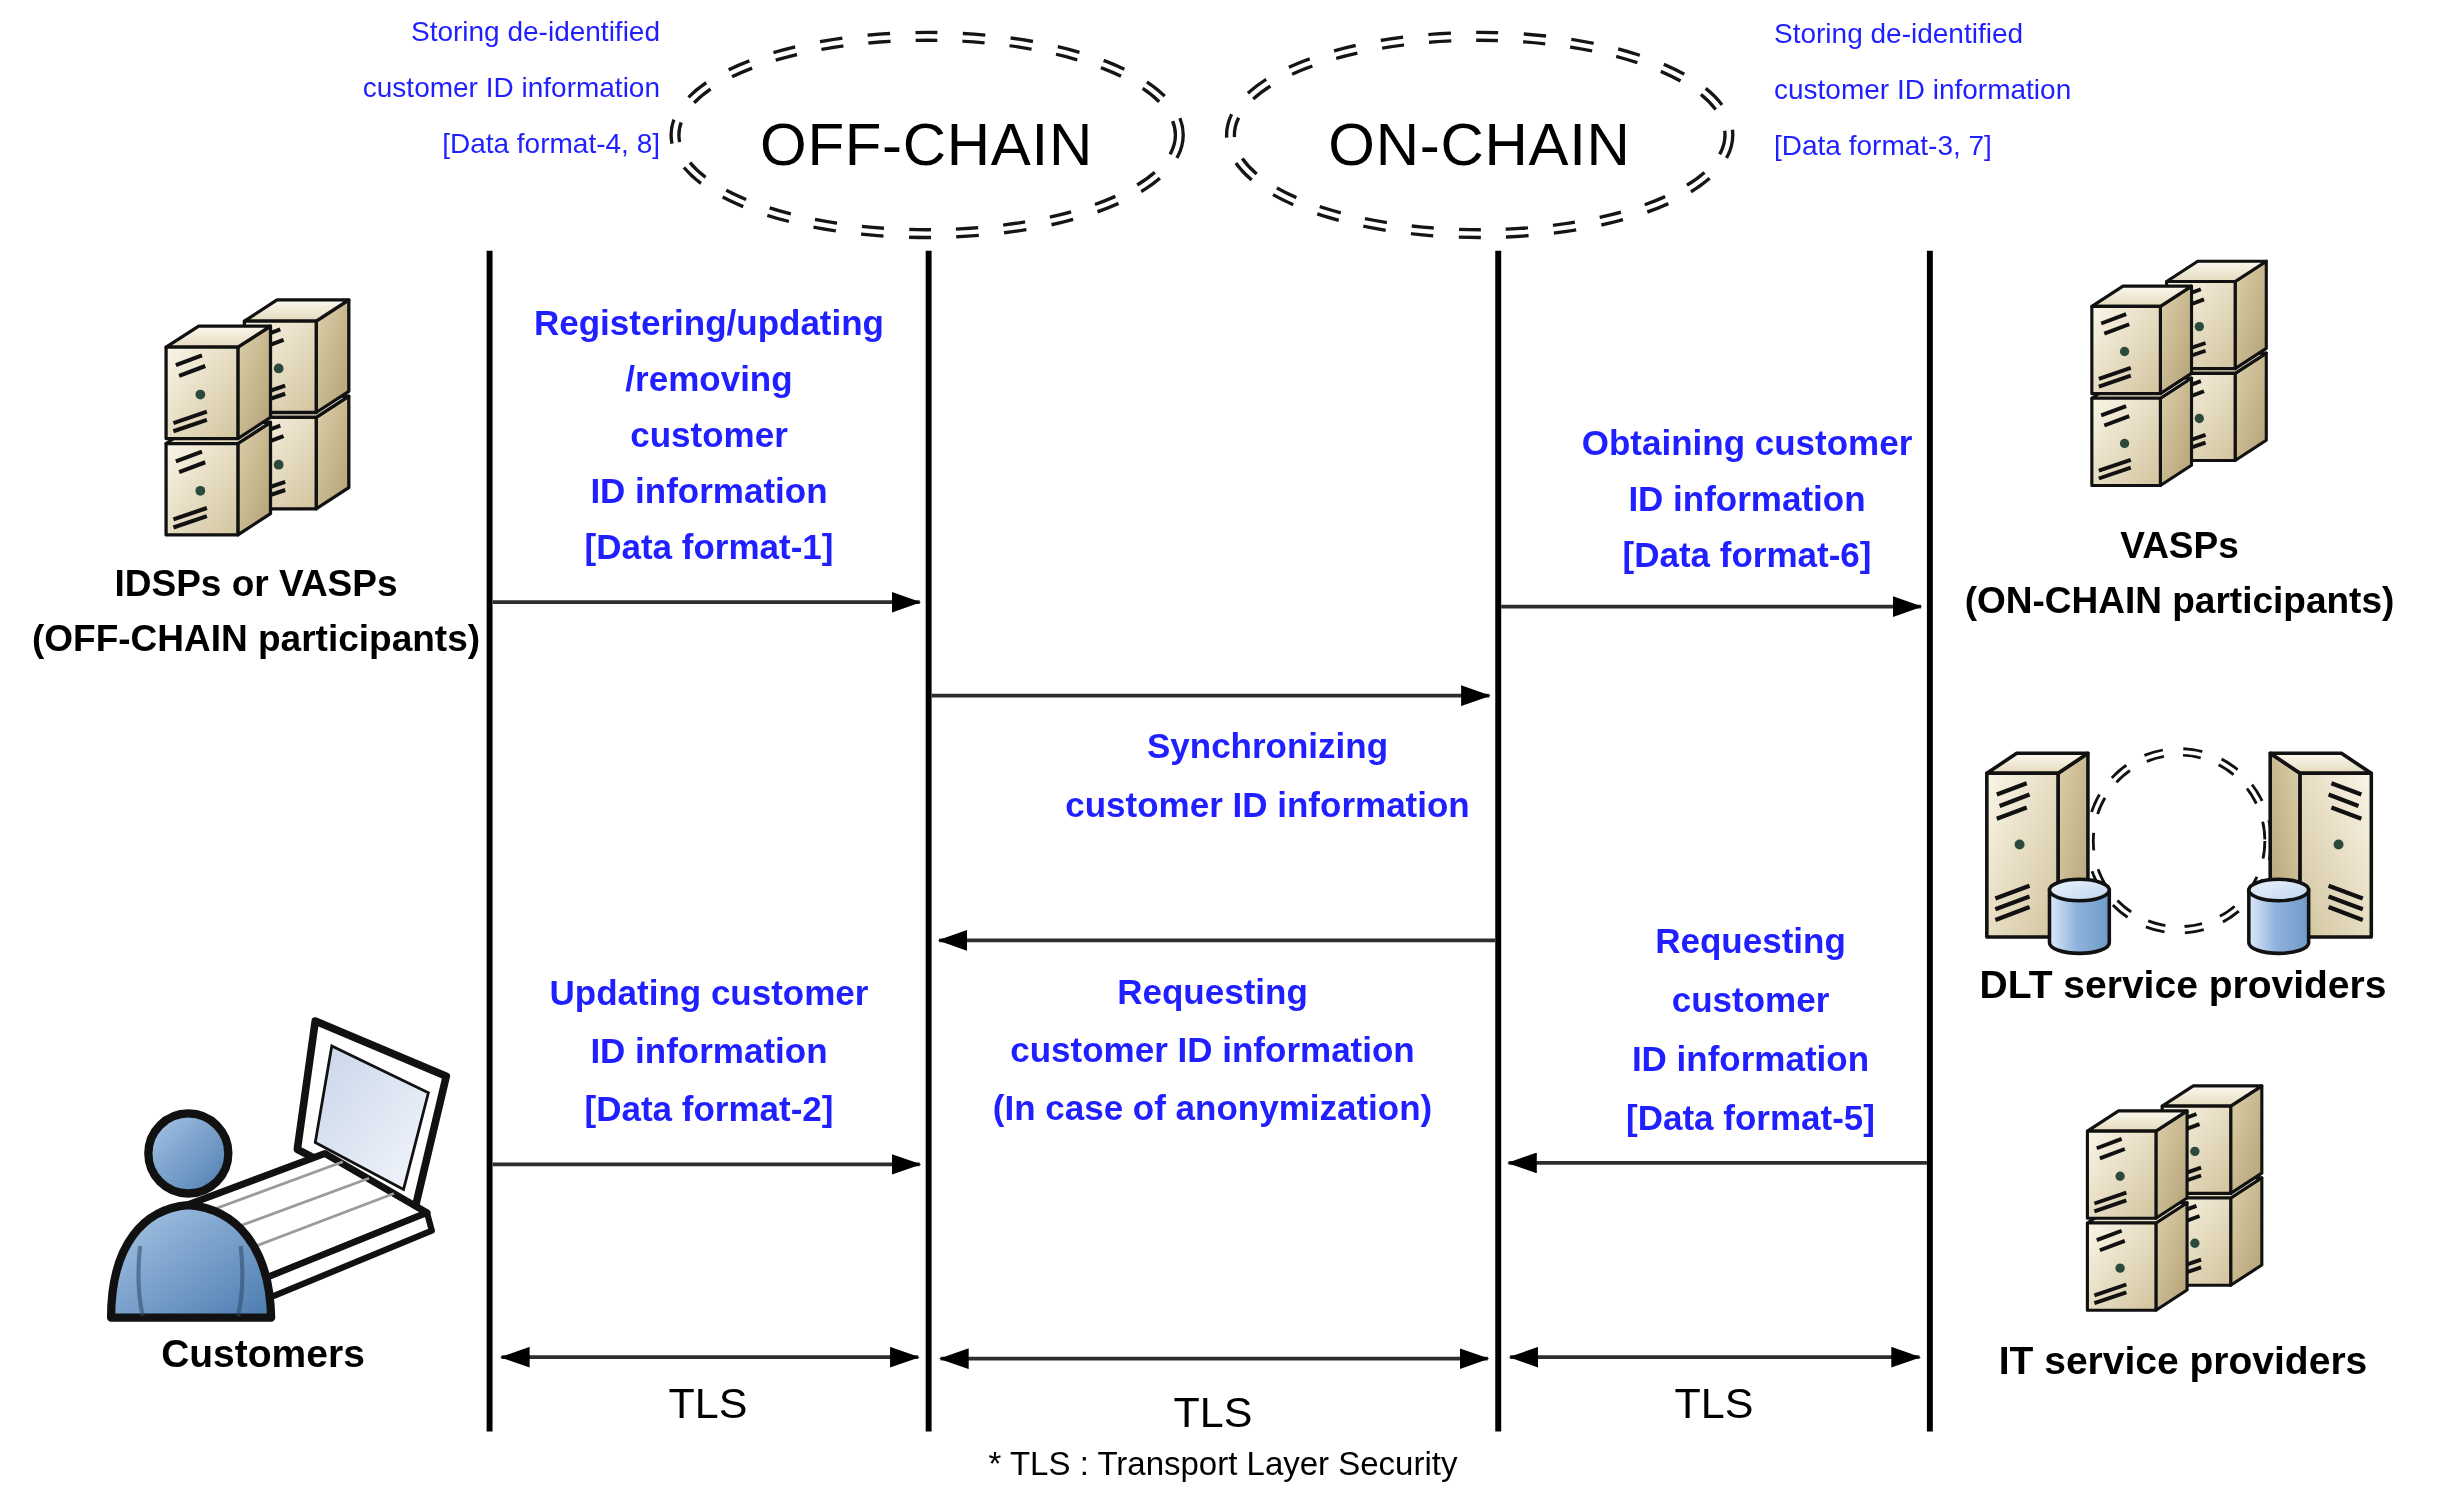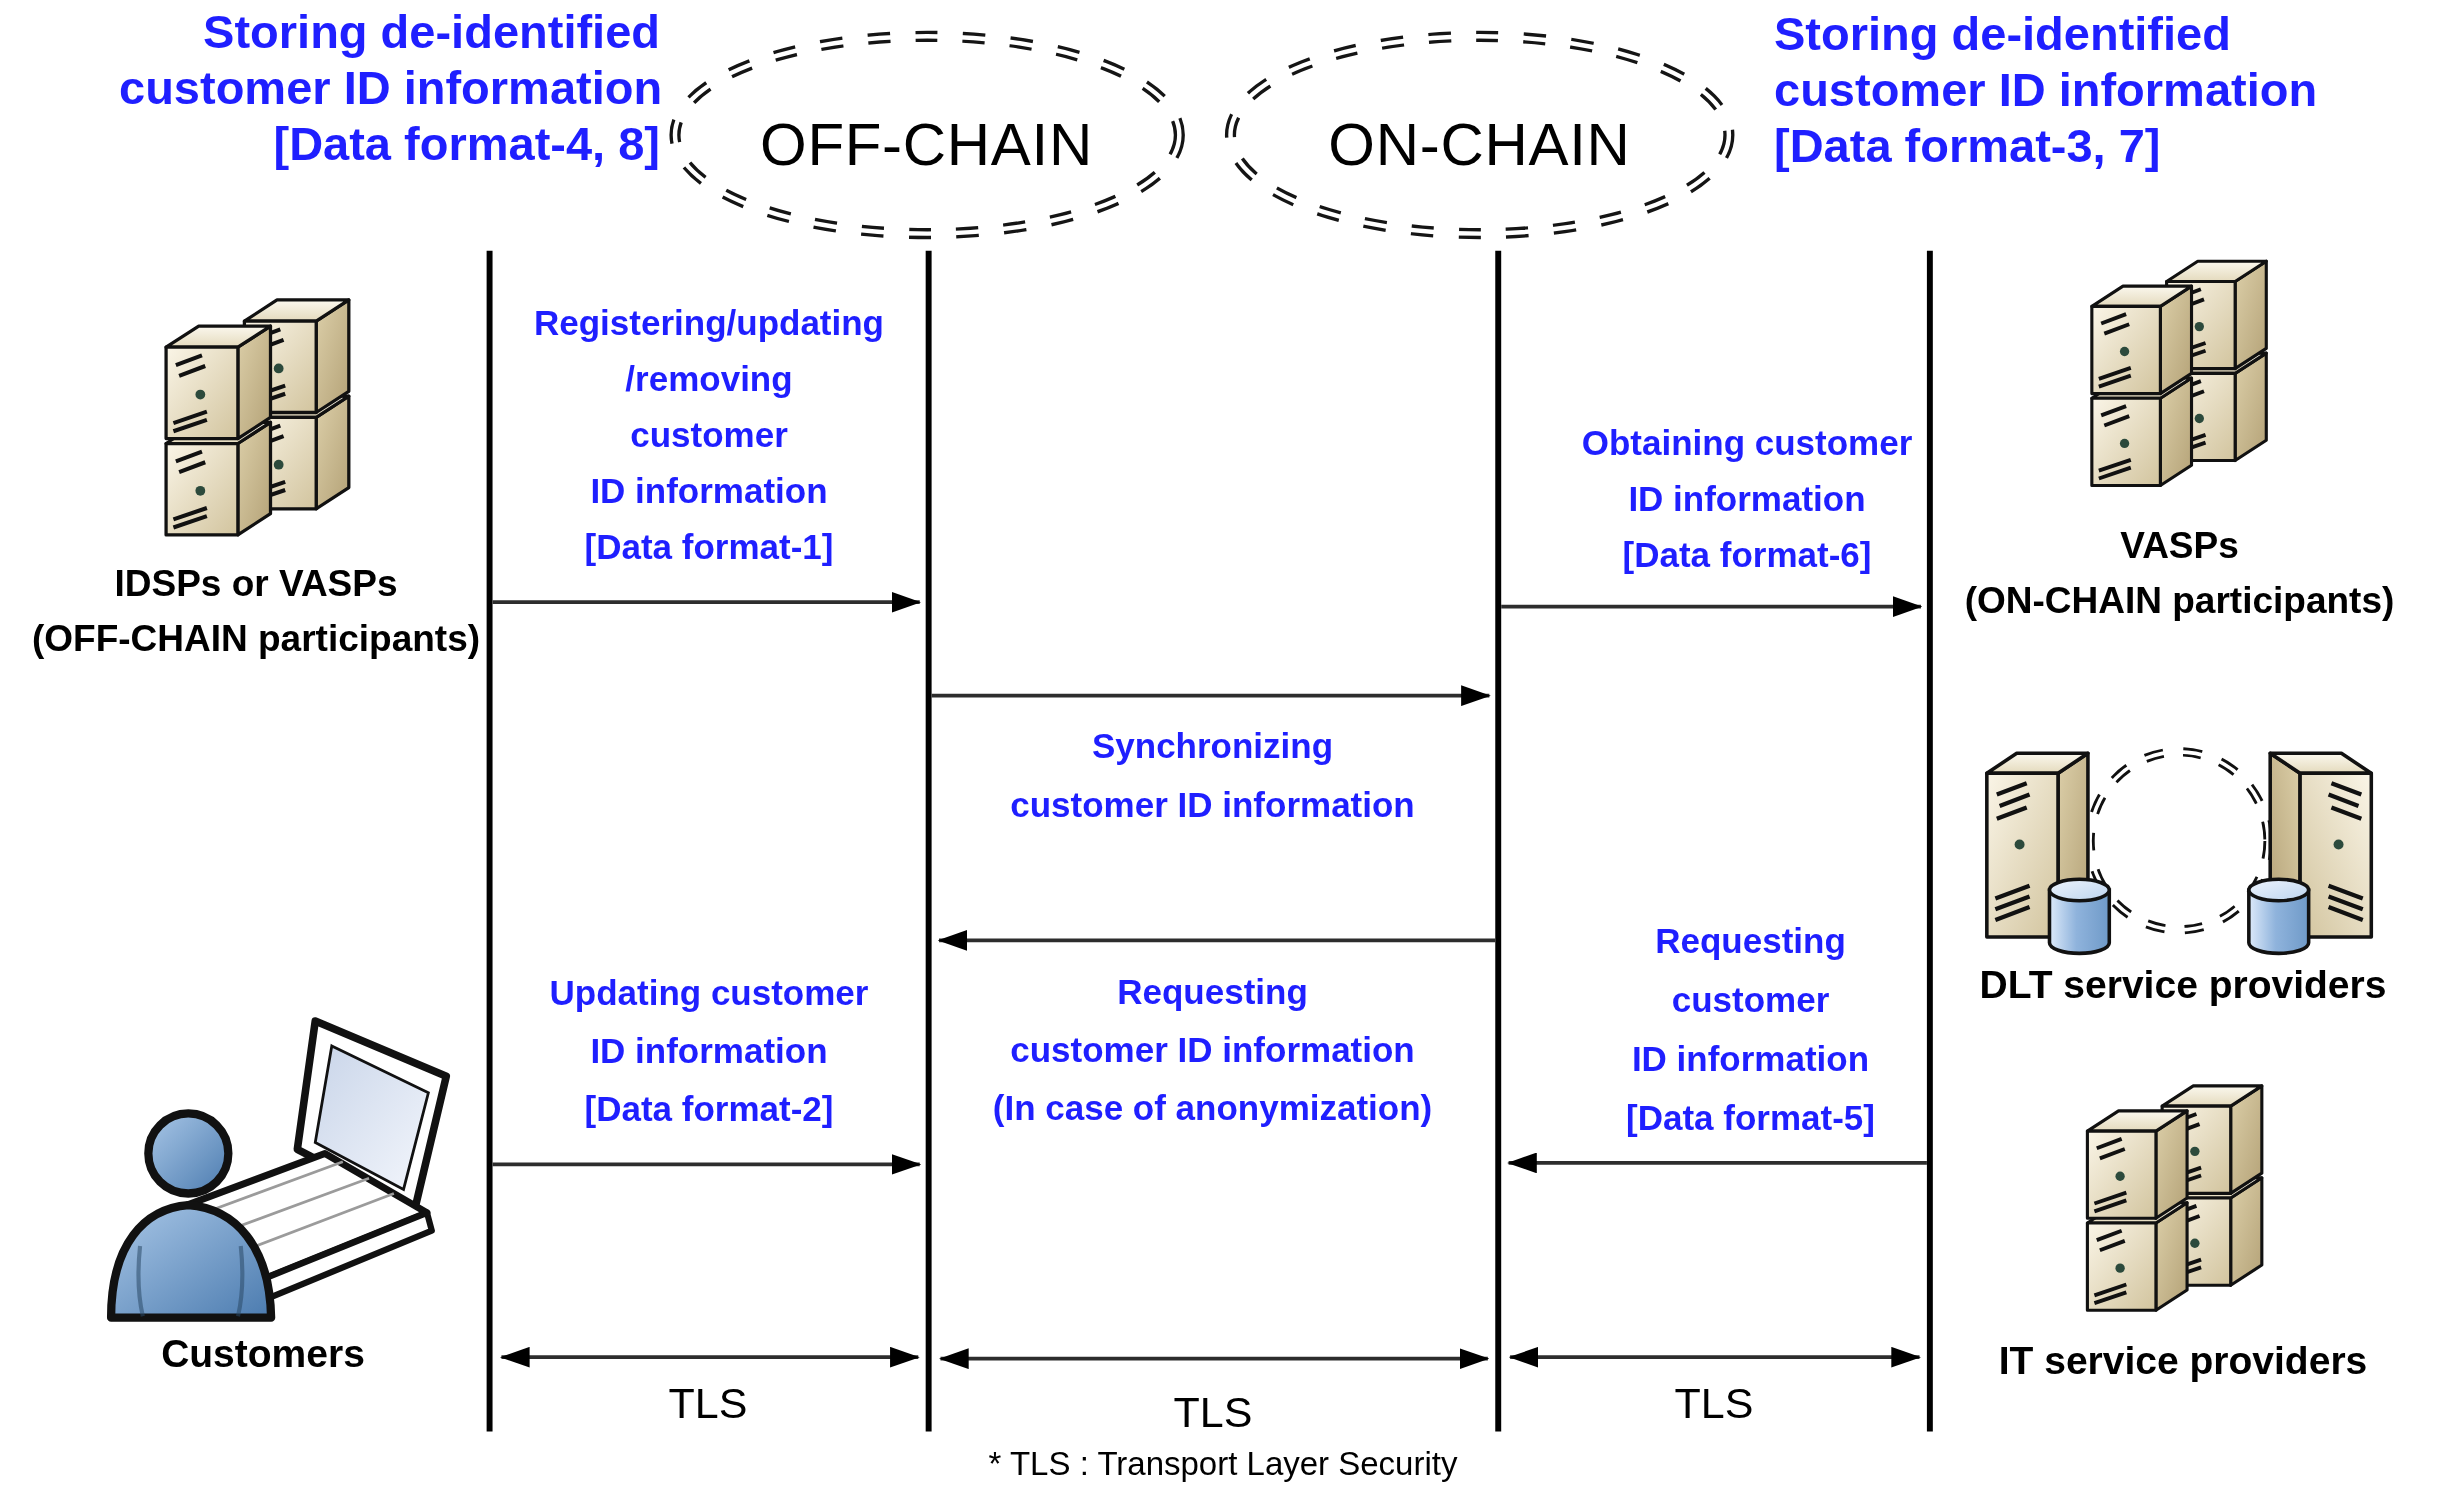--- a/index.html
+++ b/index.html
@@ -7,21 +7,21 @@
     width:2438px;height:1510px;position:relative;background:#ffffff;
     font-family:"Liberation Sans", sans-serif;overflow:hidden;
   }
   .layer{position:absolute;left:0;top:0;width:2438px;height:1510px;}
   .txt{position:absolute;white-space:nowrap;}
   .blue{color:#1f1fff;}
   .c{text-align:center;}
   .r{text-align:right;}
   .l{text-align:left;}
   .msg{font-size:35px;line-height:56px;font-weight:bold;}
-  .ann{font-size:47px;line-height:56px;font-weight:bold;}
+  .ann{font-size:28px;line-height:56px;font-weight:normal;}
   .ellipse-label{font-size:60px;letter-spacing:0.7px;color:#000;}
   .actor-label{font-size:37px;line-height:55px;font-weight:bold;color:#000;}
   .tls-label{font-size:43px;color:#000;}
   .footnote{font-size:33px;color:#000;}
   svg{position:absolute;left:0;top:0;}
 </style>
 </head>
 <body>
 
 <svg class="layer" viewBox="0 0 3287 2036">
@@ -179,21 +179,21 @@
       <div>ID information</div>
       <div>[Data format-1]</div>
     </div>
 
   <div class="txt msg blue c" style="left:1501px;top:415px;width:492px;">
       <div>Obtaining customer</div>
       <div>ID information</div>
       <div>[Data format-6]</div>
     </div>
 
-  <div class="txt msg blue c" style="left:933px;top:716px;width:559px;line-height:59px;">
+  <div class="txt msg blue c" style="left:988px;top:716px;width:559px;line-height:59px;">
       <div>Synchronizing</div>
       <div>customer ID information</div>
     </div>
 
   <div class="txt msg blue c" style="left:933px;top:963px;width:559px;line-height:58px;">
       <div>Requesting</div>
       <div>customer ID information</div>
       <div>(In case of anonymization)</div>
     </div>
 

